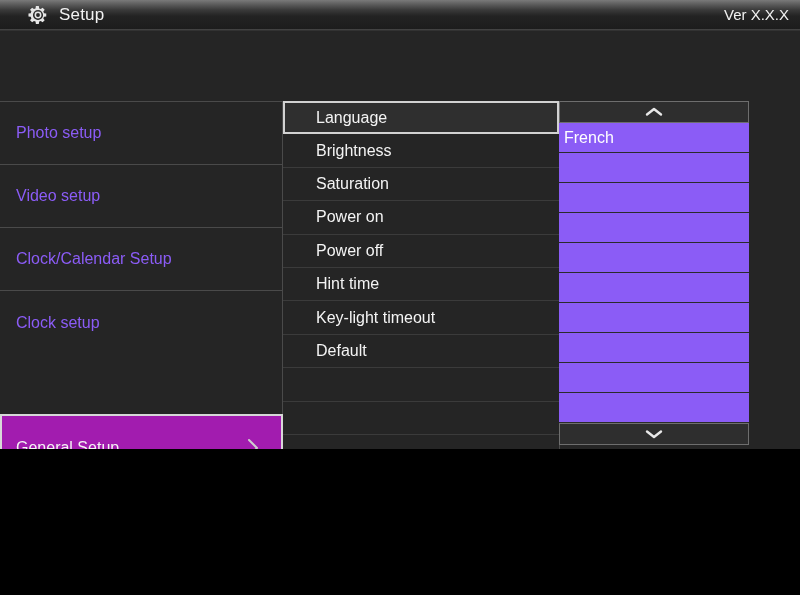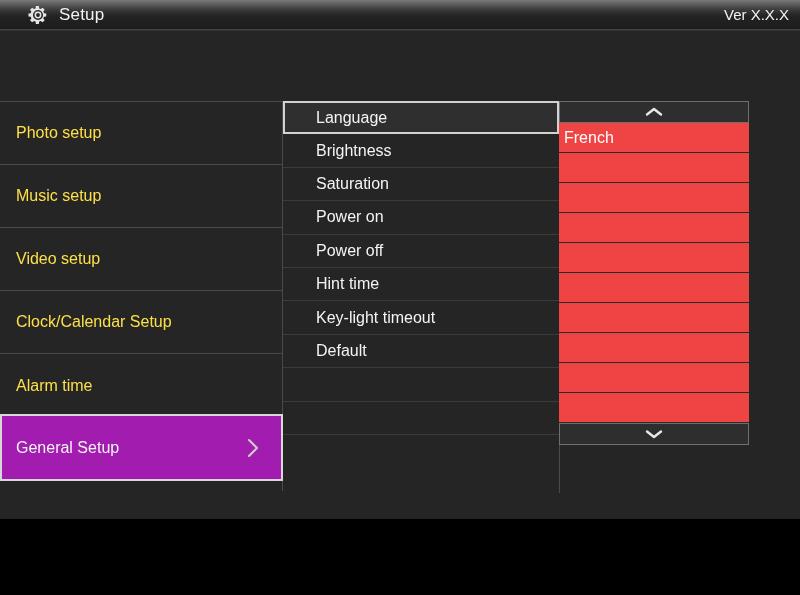--- a/index.html
+++ b/index.html
@@ -6,21 +6,21 @@
     margin: 0;
     padding: 0;
     background: #000;
   }
   body {
     font-family: "Liberation Sans", sans-serif;
   }
   #screen {
     position: relative;
     width: 800px;
-    height: 519px;
+    height: 449px;
     background: #252525;
     overflow: hidden;
     -webkit-font-smoothing: antialiased;
   }
 
   
   #titlebar {
     position: absolute;
     left: 0; top: 0;
     width: 800px;
@@ -67,21 +67,21 @@
     height: 390px;
     box-sizing: border-box;
     border-top: 1px solid #4a4a4a;
     border-right: 1px solid #4a4a4a;
   }
   .side-item {
     position: relative;
     height: 63px;
     box-sizing: border-box;
     border-bottom: 1px solid #4a4a4a;
-    color: #fde047;
+    color: #8b5cf6;
     font-size: 16px;
     text-align: right;
   }
   .side-item > .lbl {
     position: absolute;
     left: 16px;
     top: 50%;
     transform: translateY(-50%);
   }
   .side-item.last {
@@ -163,21 +163,21 @@
   }
   .scrollbar-btn svg {
     position: absolute;
     left: 50%;
     top: 50%;
     transform: translate(-50%, -50%);
   }
   .opt-row {
     position: relative;
     height: 30px;
-    background: #ef4444;
+    background: #8b5cf6;
     box-sizing: border-box;
     border-bottom: 1px solid #2b2b2b;
   }
   .opt-row.selected {
     background: #b2b2b2;
   }
   .opt-row > .lbl {
     position: absolute;
     left: 5px;
     top: 50%;
@@ -202,30 +202,27 @@
     <div id="title-text">Setup</div>
     <div id="version-text">Ver X.X.X</div>
   </div>
   <div id="titlebar-sep"></div>
 
   <div id="sidebar">
     <div class="side-item">
       <span class="lbl">Photo setup</span>
     </div>
     <div class="side-item">
-      <span class="lbl">Music setup</span>
-    </div>
-    <div class="side-item">
       <span class="lbl">Video setup</span>
     </div>
     <div class="side-item">
       <span class="lbl">Clock/Calendar Setup</span>
     </div>
     <div class="side-item last">
-      <span class="lbl">Alarm time</span>
+      <span class="lbl">Clock setup</span>
     </div>
   </div>
 
   <div id="side-selected">
     <span class="lbl">General Setup</span>
     <span id="side-chevron">
       <svg width="12" height="20" viewBox="0 0 12 20">
         <path d="M2 2 L10 10 L2 18" stroke="#cfcfcf" stroke-width="2" fill="none" stroke-linecap="round" stroke-linejoin="round"></path>
       </svg>
     </span>

